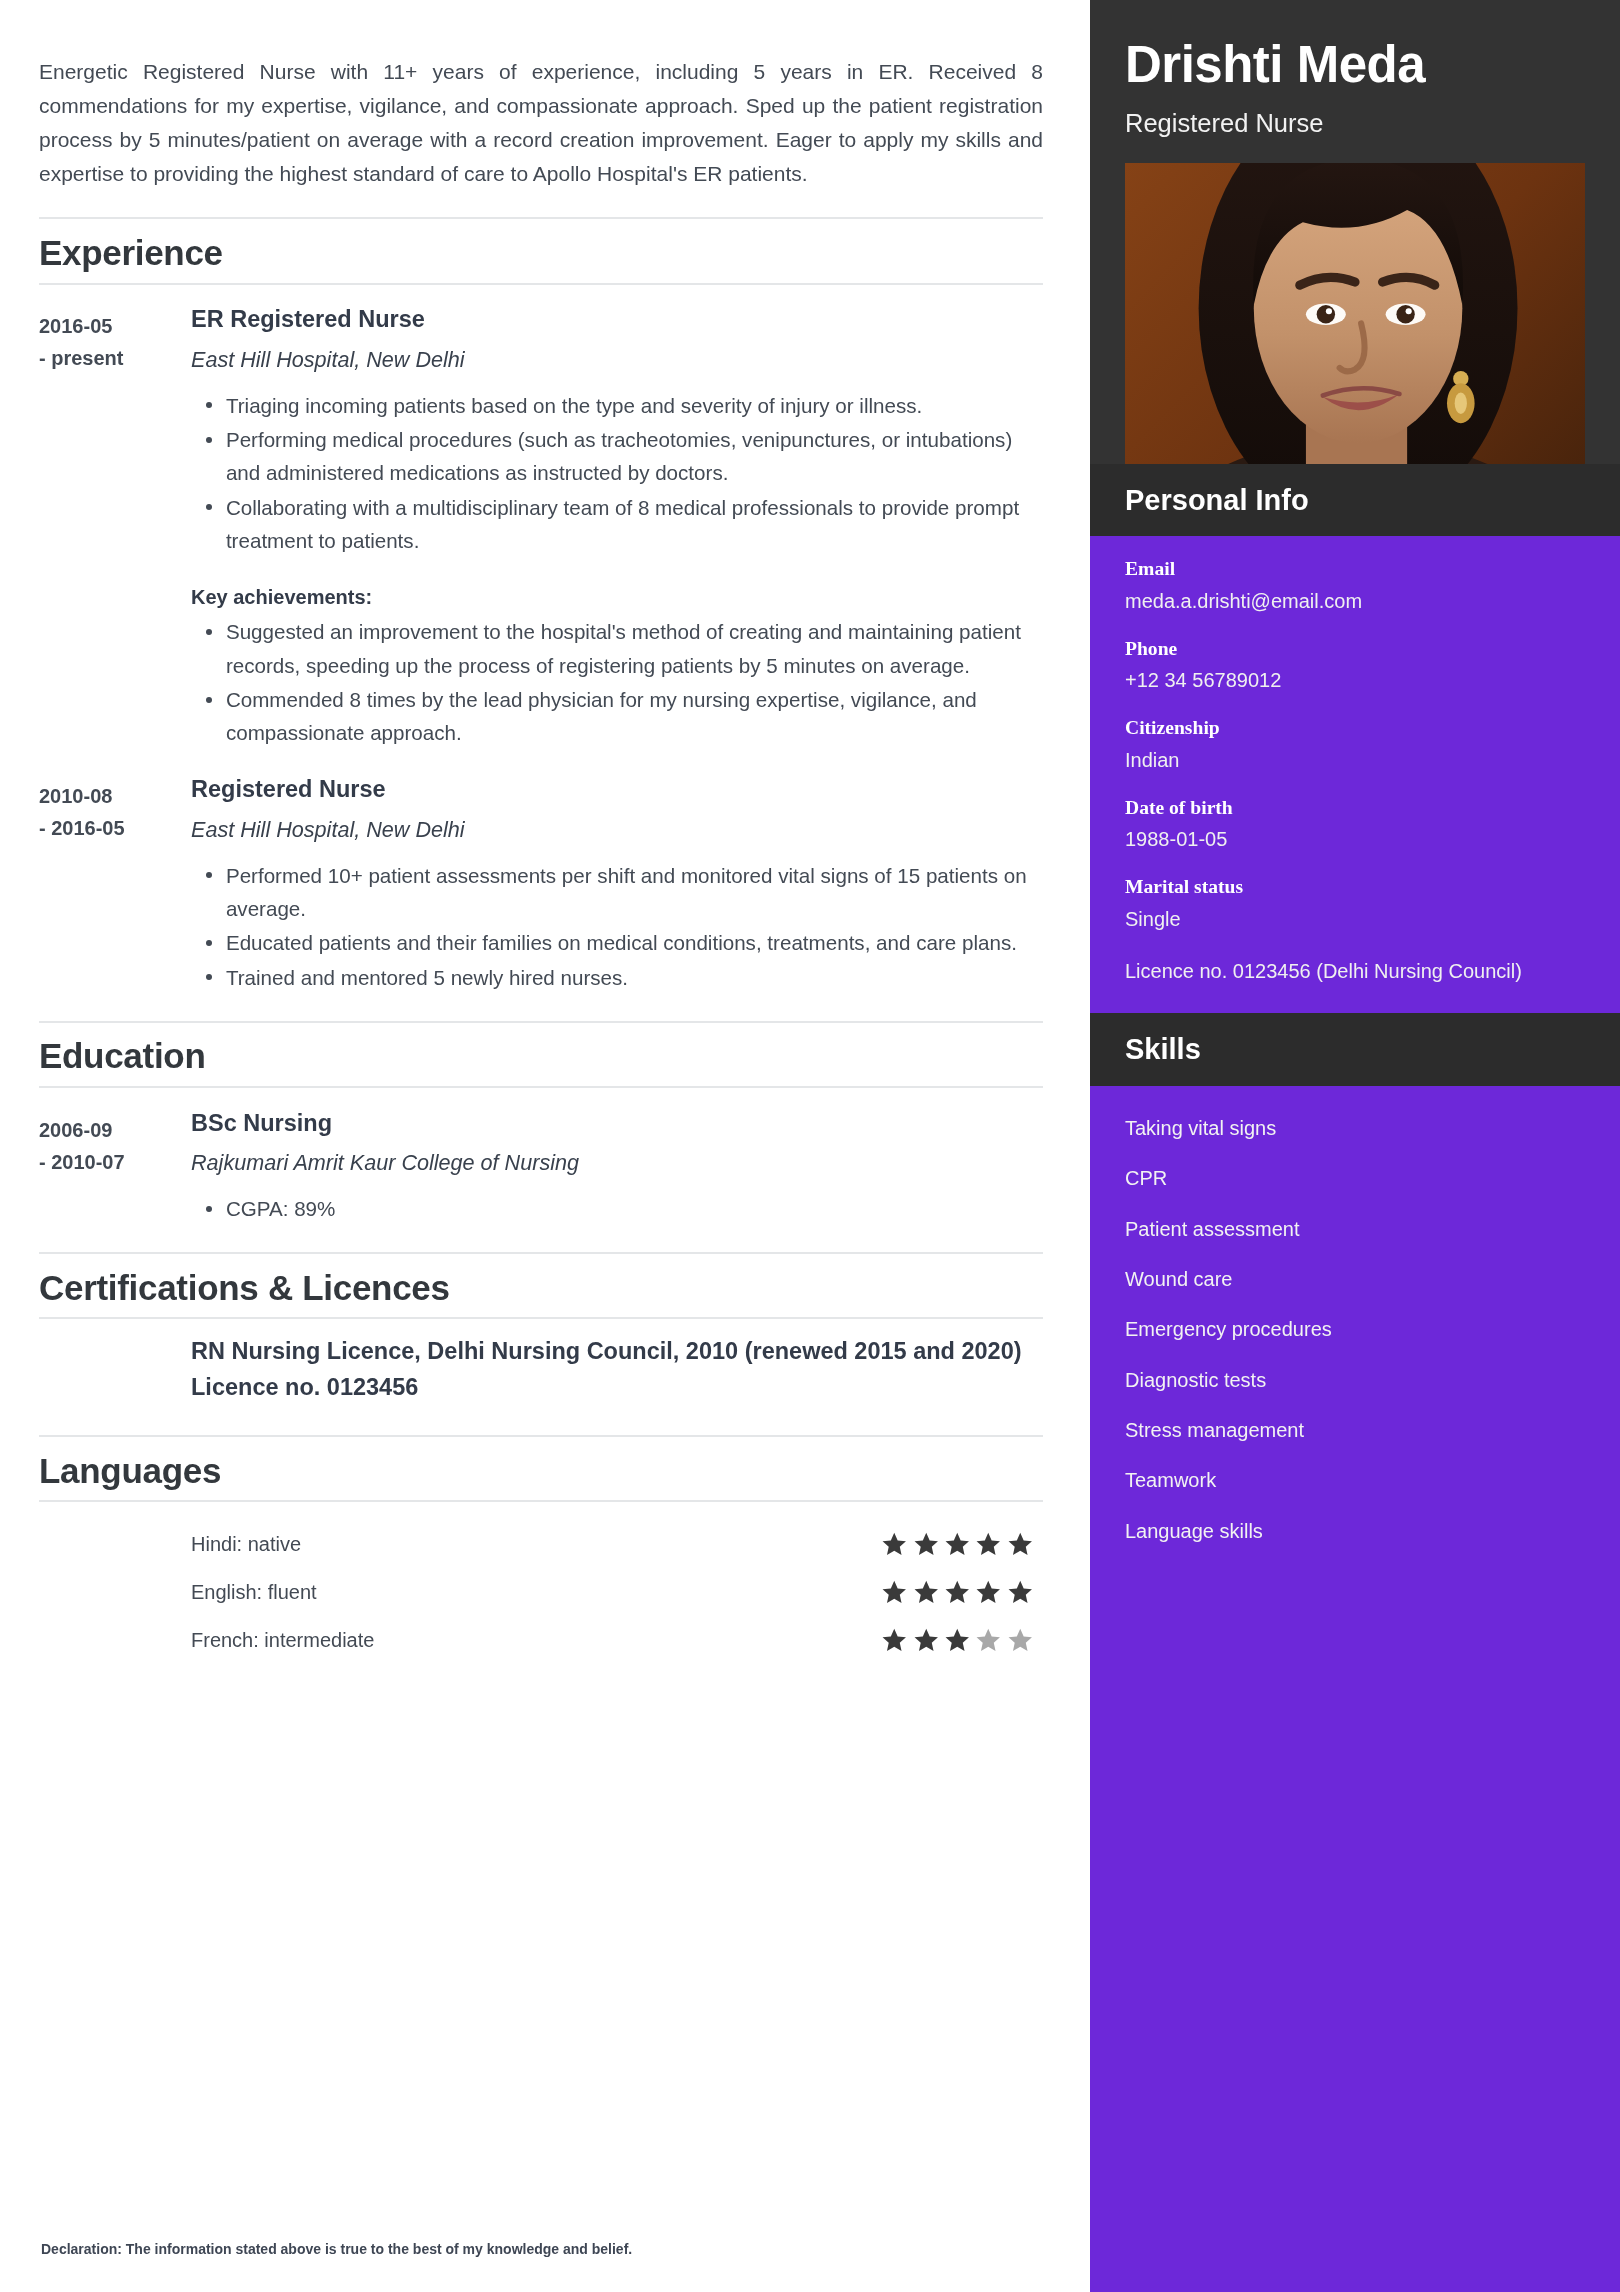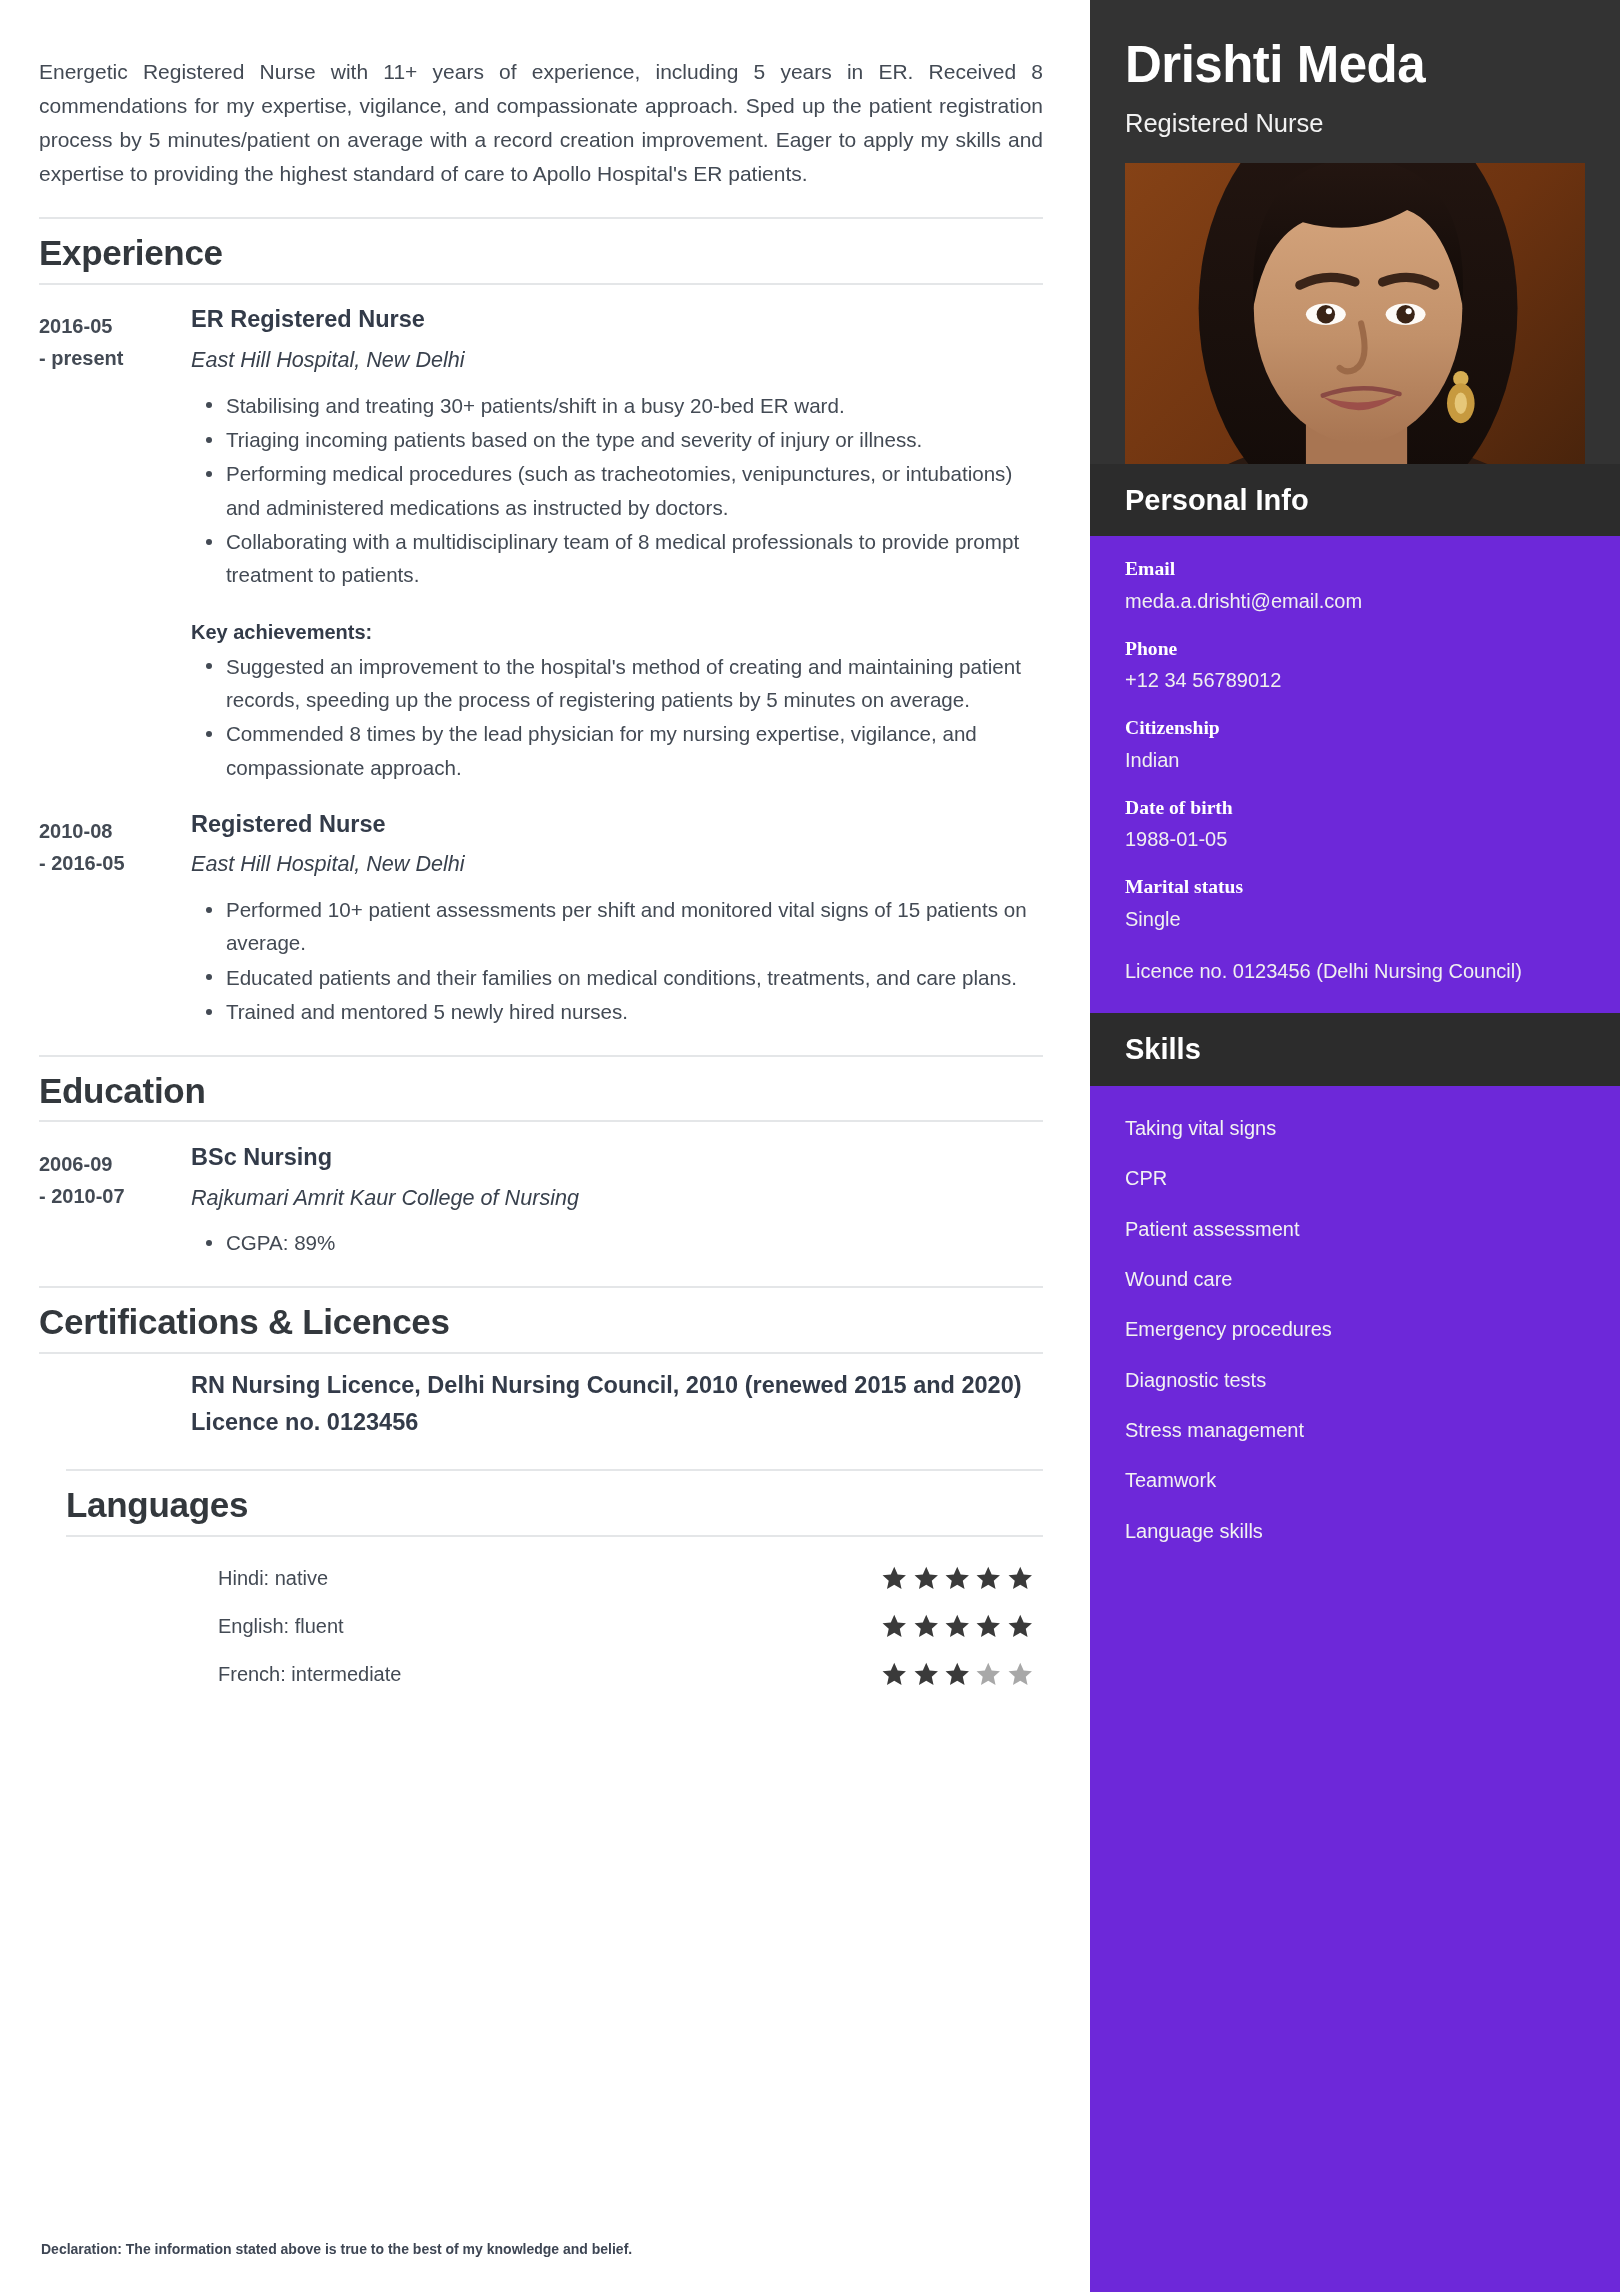--- a/index.html
+++ b/index.html
@@ -227,21 +227,20 @@
 
       <div class="entry">
         <div class="entry-date">
           <div>2016-05</div>
           <div>- present</div>
         </div>
         <div class="entry-body">
           <div class="entry-title">ER Registered Nurse</div>
           <div class="entry-sub">East Hill Hospital, New Delhi</div>
           <ul class="bullets">
-            <li>Stabilising and treating 30+ patients/shift in a busy 20-bed ER ward.</li>
             <li>Triaging incoming patients based on the type and severity of injury or illness.</li>
             <li>Performing medical procedures (such as tracheotomies, venipunctures, or intubations) and administered medications as instructed by doctors.</li>
             <li>Collaborating with a multidisciplinary team of 8 medical professionals to provide prompt treatment to patients.</li>
           </ul>
           <div class="ach-title">Key achievements:</div>
           <ul class="bullets">
             <li>Suggested an improvement to the hospital's method of creating and maintaining patient records, speeding up the process of registering patients by 5 minutes on average.</li>
             <li>Commended 8 times by the lead physician for my nursing expertise, vigilance, and compassionate approach.</li>
           </ul>
         </div>
@@ -284,21 +283,21 @@
       </div>
     </div>
 
     <div class="section">
       <div class="section-rule"></div>
       <div class="section-title">Certifications &amp; Licences</div>
       <div class="section-rule"></div>
       <div class="cert-block">RN Nursing Licence, Delhi Nursing Council, 2010 (renewed 2015 and 2020) Licence no. 0123456</div>
     </div>
 
-    <div class="section" style="margin-top:29px;margin-left:27px;">
+    <div class="section" style="margin-top:29px;">
       <div class="section-rule"></div>
       <div class="section-title">Languages</div>
       <div class="section-rule"></div>
 
       <div class="lang-list">
         <div class="lang-row">
           <span class="lang-name">Hindi: native</span>
           <span class="stars">
               <span class="star">
                 <svg width="26.5" height="26.5" viewBox="0 0 24 24">

